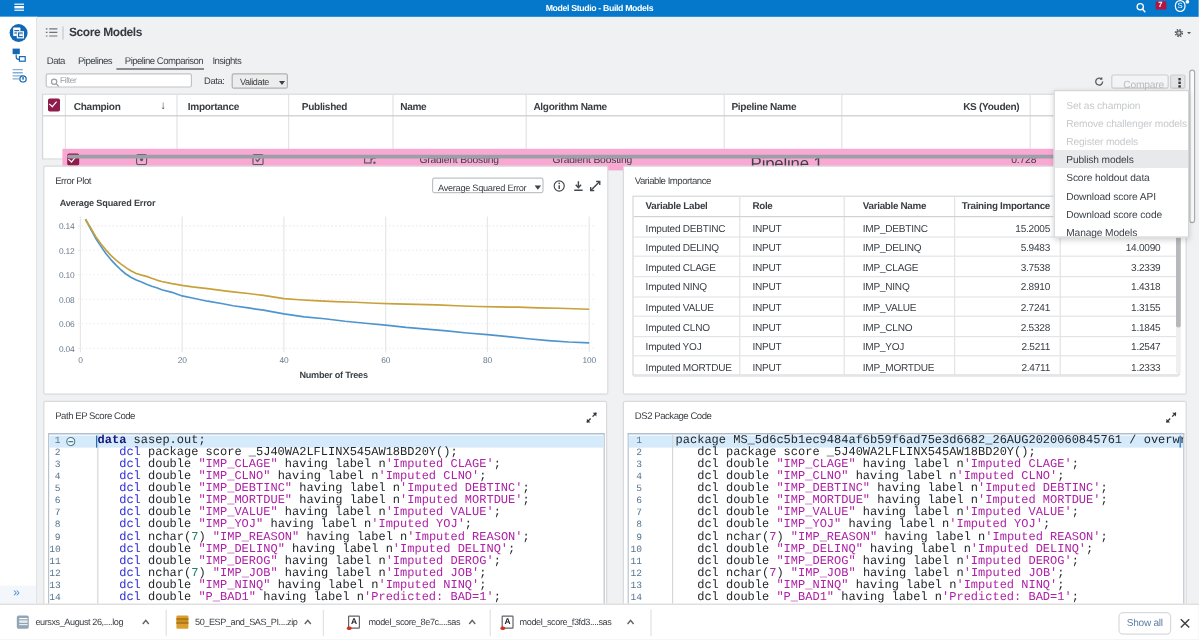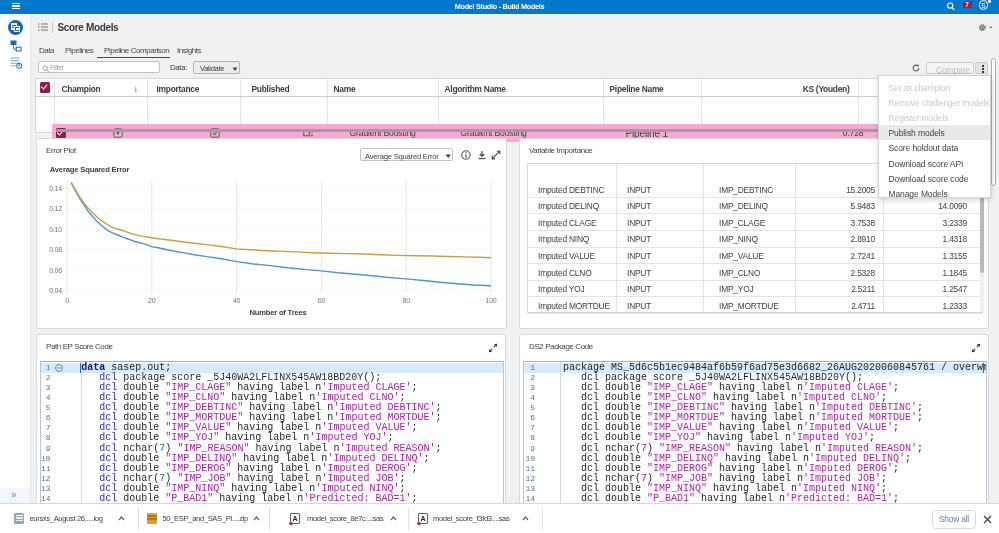--- a/index.html
+++ b/index.html
@@ -212,21 +212,21 @@
         <rect x="0.8" y="0.8" width="8.4" height="8.4" rx="1" fill="none" stroke="#585d63" stroke-width="1"></rect>
         <path d="M3 4.8 l1.6 1.8 2.6-3.4" fill="none" stroke="#585d63" stroke-width="1.1"></path>
       </svg>
     <svg class="abs" style="left:251px;top:4px" width="11" height="10" viewBox="0 0 11 10">
         <rect x="0.8" y="2.4" width="5.4" height="5.4" fill="none" stroke="#585d63" stroke-width="1"></rect>
         <path d="M6.8 2.2 l2.6 0 m0 0 l0 2.4 m0-2.4 l-3 3.2" stroke="#585d63" stroke-width="1" fill="none"></path>
         <circle cx="9" cy="7.6" r="1" fill="#585d63"></circle>
       </svg>
     <div class="abs" style="left:298px;top:4px;font-size:8.6px;color:#3c4147;letter-spacing:-0.15px">Gradient Boosting</div>
     <div class="abs" style="left:409px;top:4px;font-size:8.6px;color:#3c4147;letter-spacing:-0.15px">Gradient Boosting</div>
-    <div class="abs" style="left:574px;top:4px;font-size:10px;color:#3c4147;letter-spacing:-0.15px">Pipeline 1</div>
+    <div class="abs" style="left:574px;top:4px;font-size:14px;color:#3c4147;letter-spacing:-0.15px">Pipeline 1</div>
     <div class="abs" style="left:740px;top:4px;width:72px;text-align:right;font-size:8.6px;color:#3c4147;letter-spacing:-0.15px">0.728</div>
   </div>
   <div id="emptyrow"></div>
   <div id="hscroll"></div>
 </div>
 
 <div class="panel" id="pErr" style="left:36px;top:137.5px;width:470.5px;height:191.5px;">
   <div class="ptitle">Error Plot</div>
   <div class="abs" style="left:323px;top:9.5px;width:93px;height:13px;background:#fff;border:1px solid #bfc2c4;border-radius:2px;">
     <span class="abs" style="left:4px;top:2.5px;font-size:7.7px;color:#3c4147;letter-spacing:-0.25px;white-space:nowrap;">Average Squared Error</span>
@@ -290,20 +290,27 @@
     <path fill="none" stroke="#c7a13c" stroke-width="1.4" stroke-linejoin="round" d="M34.2 7.7 L38.5 14.8 L42.7 22.0 L47.0 28.1 L51.2 33.2 L55.4 37.8 L59.7 41.7 L63.9 45.1 L68.2 48.2 L72.4 50.8 L76.6 52.9 L80.9 54.3 L85.1 55.3 L89.4 56.9 L93.6 58.4 L97.8 59.6 L106.3 61.4 L114.8 62.8 L123.3 64.0 L136.0 65.5 L148.7 67.2 L157.2 68.2 L169.9 69.6 L182.6 71.2 L199.6 73.9 L212.3 74.8 L225.0 75.5 L242.0 76.3 L259.0 76.9 L275.9 77.7 L292.9 78.2 L309.8 78.6 L326.8 79.0 L343.8 79.8 L360.7 80.4 L377.7 80.8 L394.6 81.0 L411.6 81.5 L428.6 81.9 L441.3 82.3 L454.0 82.7"></path>
   </svg>
 </div>
 <div class="panel" id="pVar" style="left:519px;top:137.5px;width:470px;height:191.5px;">
   <div class="ptitle">Variable Importance</div>
   <div class="abs" style="left:7px;top:24.5px;width:456px;height:150px;border:1px solid #d5d7d9;background:#fff;">
     <div class="vline" style="left:88px;height:148px"></div>
     <div class="vline" style="left:175px;height:148px"></div>
     <div class="vline" style="left:267px;height:148px"></div>
     <div class="vline" style="left:355px;height:148px"></div>
+    <div class="vih" style="top:0">
+        <b class="c1">Variable Label</b>
+        <b class="c2">Role</b>
+        <b class="c3">Variable Name</b>
+        <b class="c4">Training Importance</b>
+        <b class="c5"></b>
+      </div>
     <div class="vir" style="top:17.2px">
         <span class="c1">Imputed DEBTINC</span>
         <span class="c2">INPUT</span>
         <span class="c3">IMP_DEBTINC</span>
         <span class="c4">15.2005</span>
         <span class="c5">16.1959</span>
       </div>
     <div class="vir" style="top:33.8px">
         <span class="c1">Imputed DELINQ</span>
         <span class="c2">INPUT</span>

